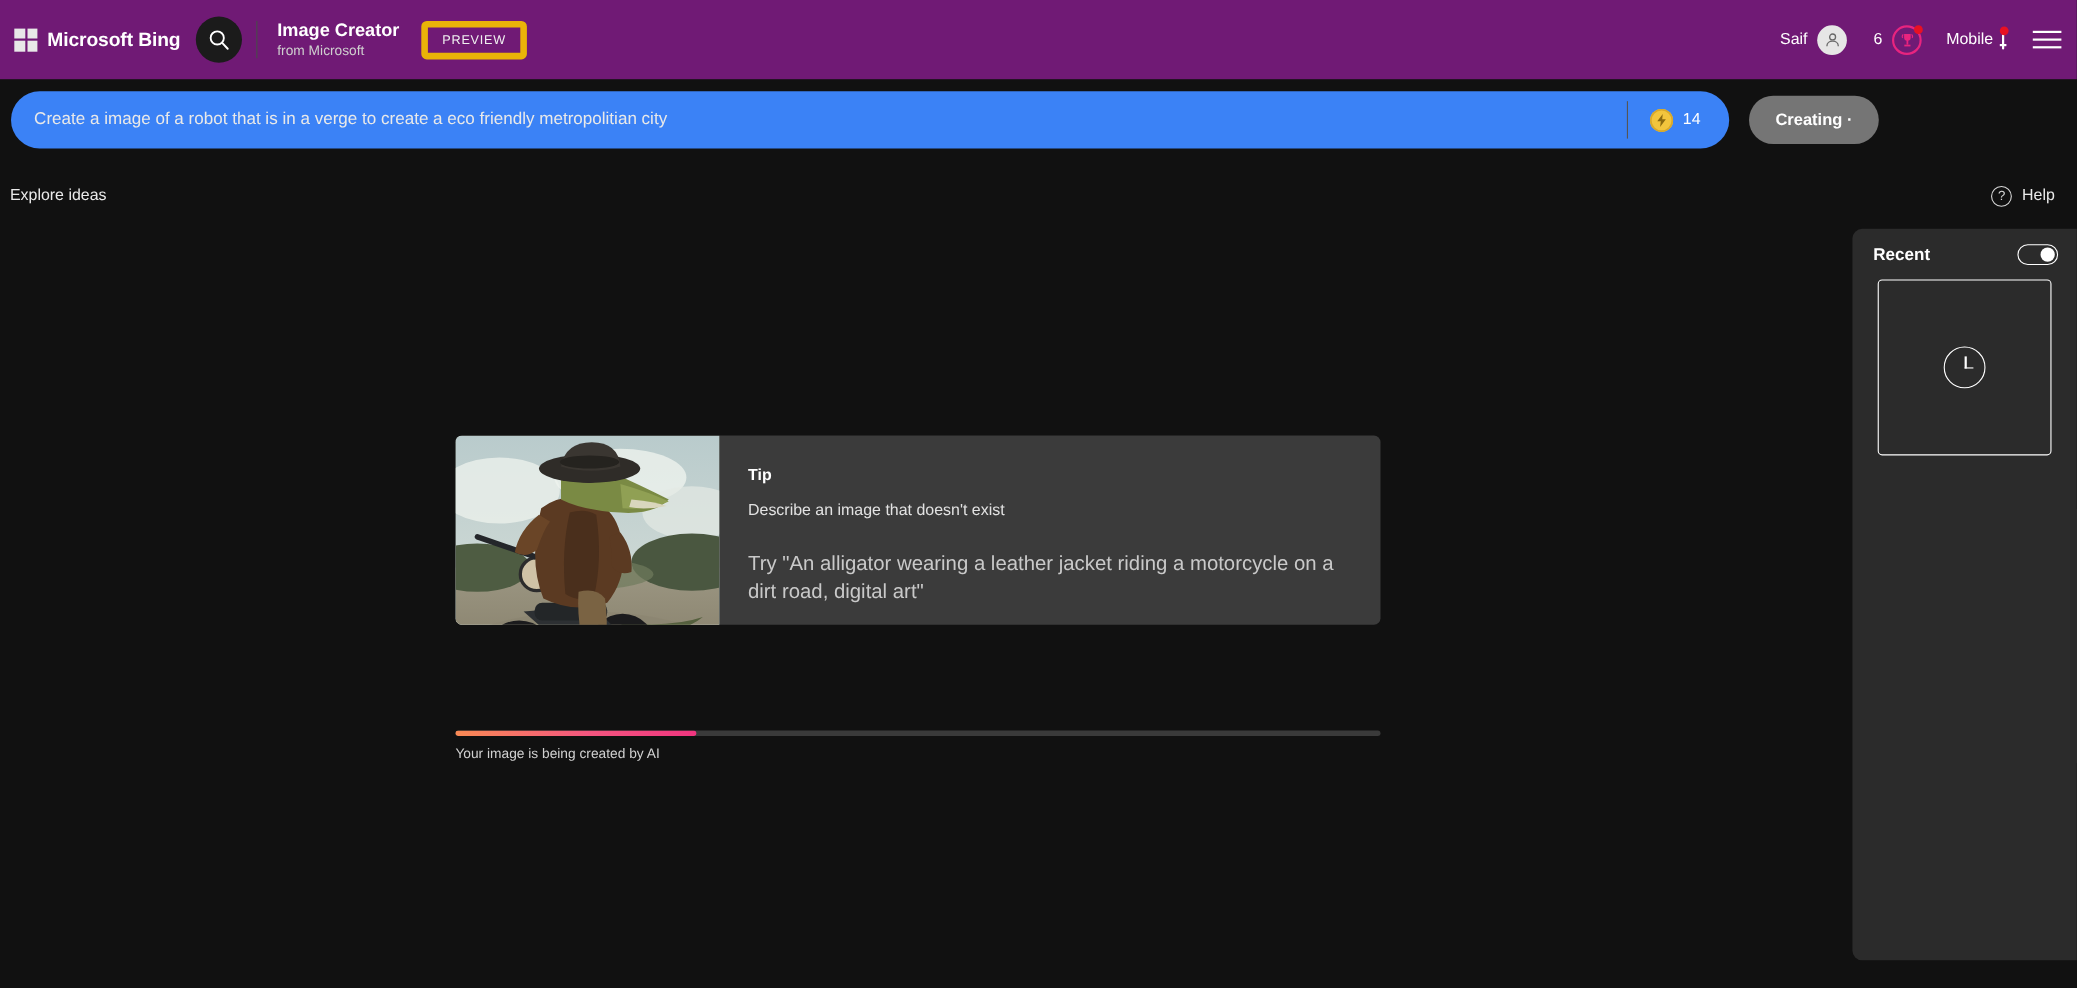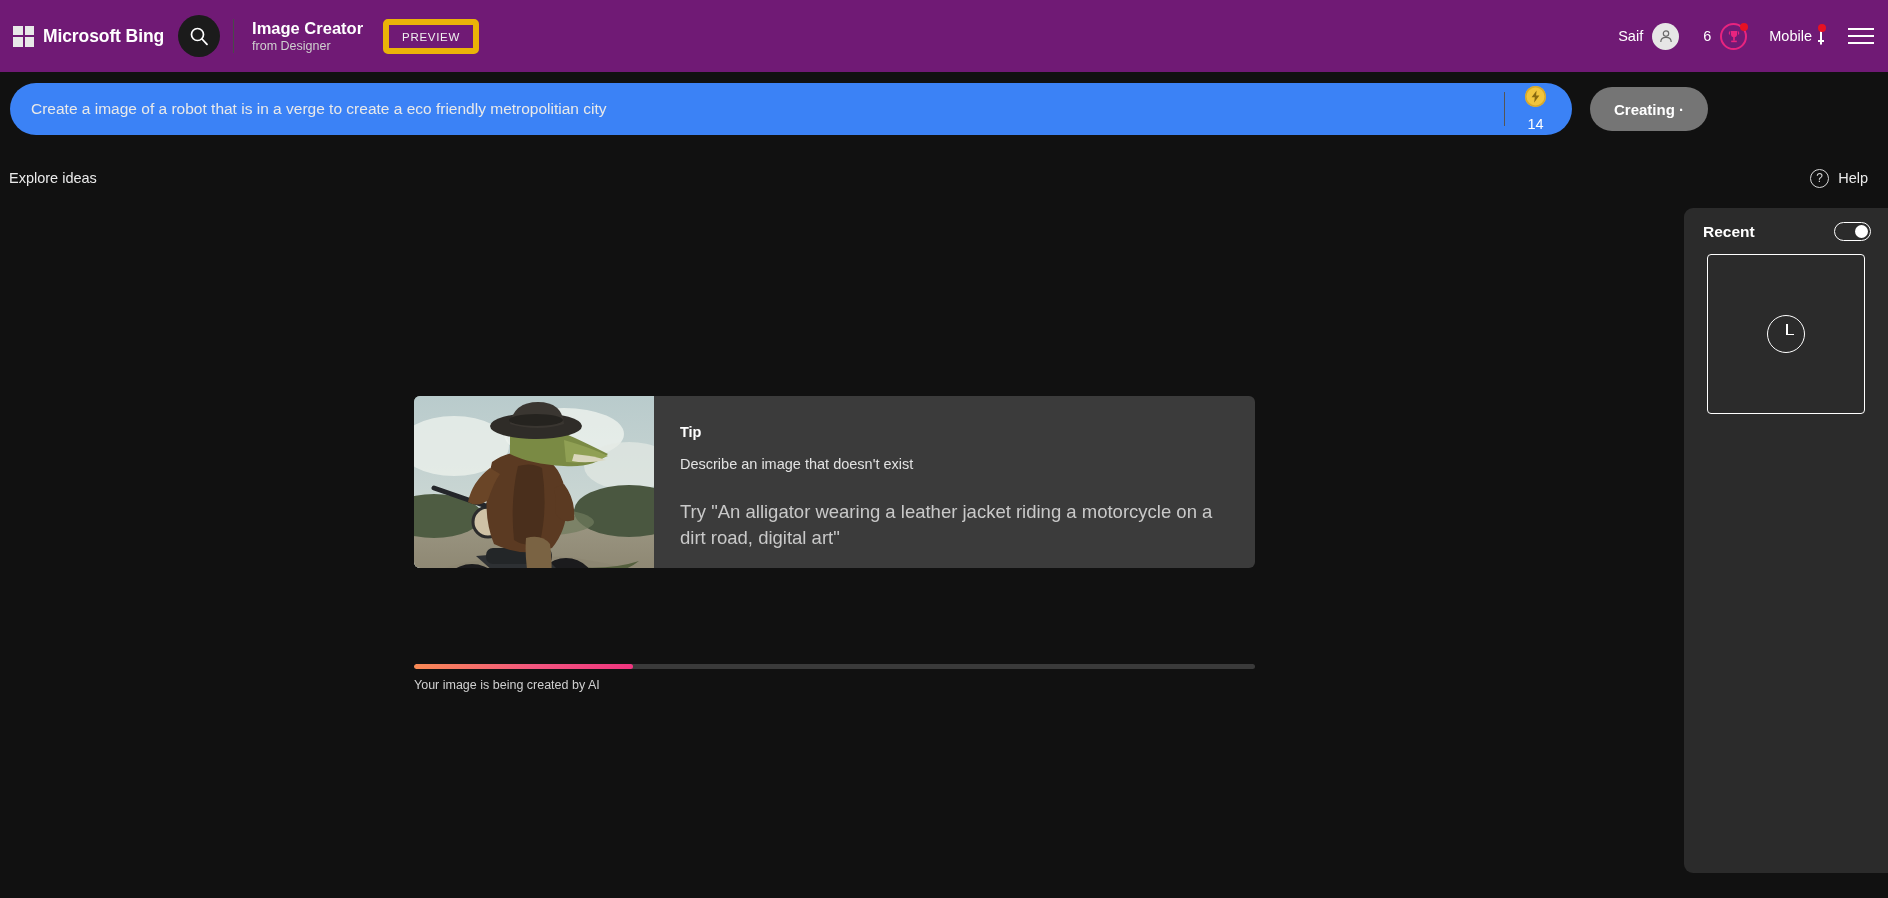--- a/index.html
+++ b/index.html
@@ -116,21 +116,21 @@
   .prompt-input {
     flex: 1; height: 100%;
     background: transparent; border: none; outline: none;
     color: #e9e9e9; font-size: 15.5px;
     font-family: "Liberation Sans", sans-serif;
     padding: 0 22px 0 21px;
   }
   .boost-divider { width: 1px; height: 34px; background: #555555; }
   .boost-chip {
     display: flex; align-items: center; gap: 9px;
-    padding: 0 26px 0 20px; cursor: pointer; flex-direction: column;
+    padding: 0 26px 0 20px; cursor: pointer;
   }
   .coin {
     width: 21px; height: 21px; border-radius: 50%;
     background: #f2c53d;
     display: flex; align-items: center; justify-content: center;
     box-shadow: inset 0 0 0 1.5px #d8a82a;
   }
   .boost-count { font-size: 14.5px; color: #ffffff; }
   .btn-creating {
     margin-left: 18px;
@@ -265,21 +265,21 @@
     <svg width="20" height="20" viewBox="0 0 20 20" aria-hidden="true">
       <circle cx="8.5" cy="8.5" r="6" fill="none" stroke="#ffffff" stroke-width="1.7"></circle>
       <line x1="13" y1="13" x2="18" y2="18.3" stroke="#ffffff" stroke-width="1.8" stroke-linecap="round"></line>
     </svg>
   </div>
 
   <div class="hdr-divider"></div>
 
   <div class="app-title-block">
     <div class="app-title">Image Creator</div>
-    <div class="app-sub">from Designer</div>
+    <div class="app-sub">from Microsoft</div>
   </div>
 
   <div class="preview-pill">PREVIEW</div>
 
   <div class="hdr-right">
 
     <div class="user-chip">
       <span class="user-name">Saif</span>
       <span class="avatar">
         <svg width="16" height="16" viewBox="0 0 16 16" aria-hidden="true">

